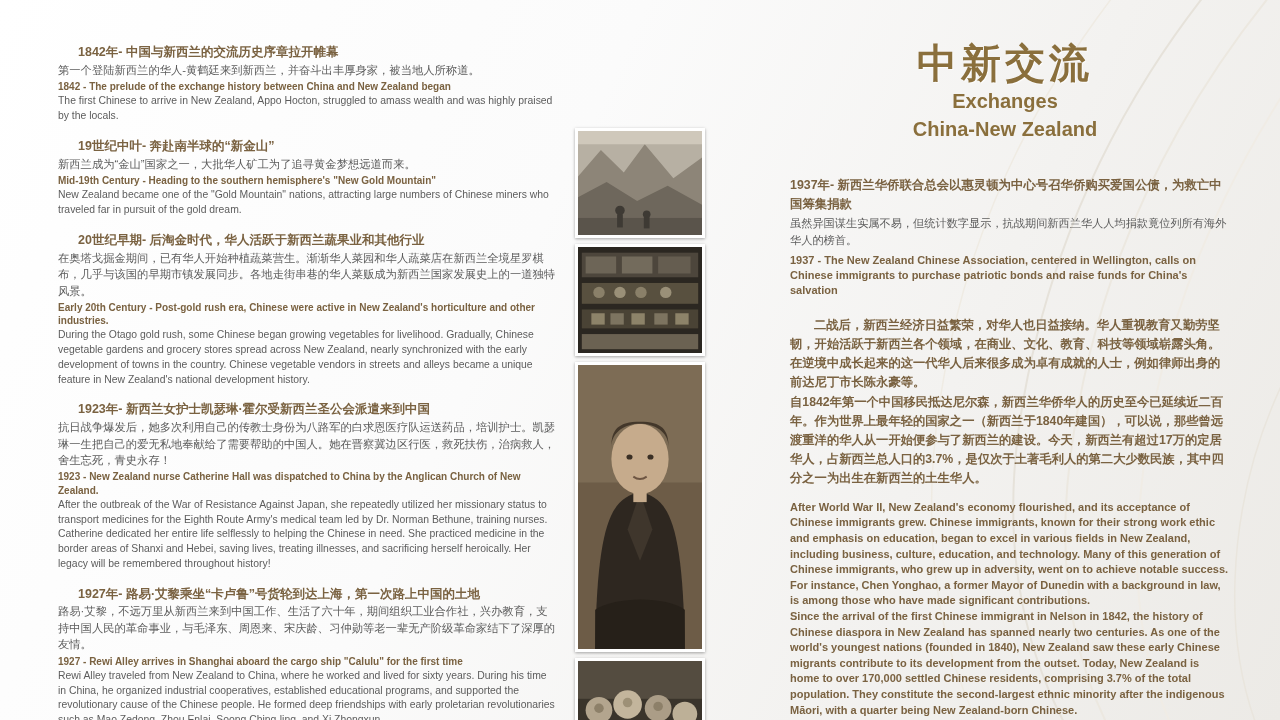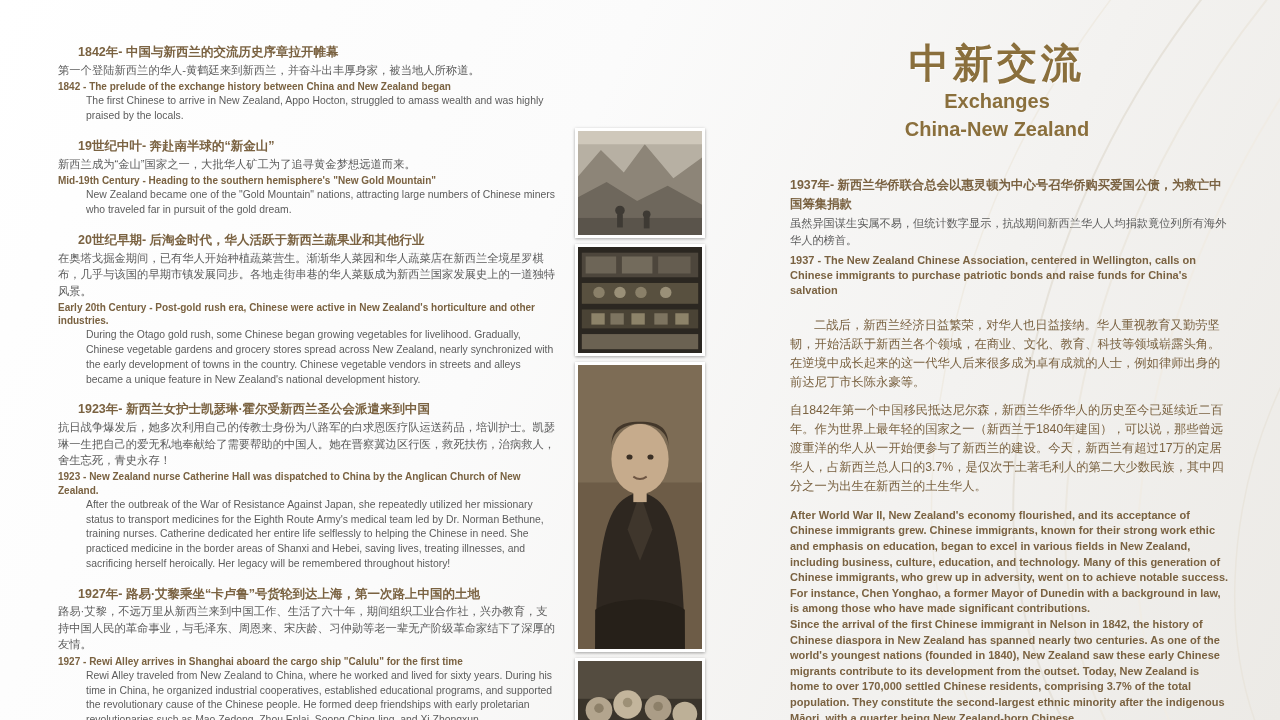--- a/index.html
+++ b/index.html
@@ -58,21 +58,20 @@
     font-size: 10px;
     font-weight: bold;
     color: #7a6241;
     line-height: 1.32;
     margin-bottom: 1px;
   }
   .sub-en {
     font-size: 10.4px;
     color: #5c5c5c;
     line-height: 1.42;
-    margin-left: 28px;
   }
 
   
   .photos {
     position: absolute;
     left: 575px;
     top: 128px;
     width: 130px;
   }
   .photo {
@@ -87,21 +86,21 @@
   }
   .photo svg { display: block; width: 100%; height: 100%; }
   .p1 { height: 110px; }
   .p2 { height: 112px; }
   .p3 { height: 290px; }
   .p4 { height: 110px; }
 
   
   .title-block {
     position: absolute;
-    right: 48px;
+    right: 40px;
     top: 40px;
     width: 470px;
     text-align: center;
   }
   .title-cn {
     font-size: 40px;
     font-weight: bold;
     color: #8a6f3c;
     letter-spacing: 4px;
     line-height: 1.15;
@@ -142,24 +141,23 @@
     margin-bottom: 2px;
   }
   .r-sub-en {
     font-size: 10.5px;
     color: #5c5c5c;
     line-height: 1.42;
   }
   .r-block2 { margin-top: 18px; }
   .r-body-cn {
     font-size: 12.3px;
-    font-weight: normal;
+    font-weight: bold;
     color: #7a6241;
     line-height: 1.55;
-    margin-top: 8px;
   }
   .r-body-cn.indent { text-indent: 24px; }
   .r-body-en {
     font-size: 11px;
     font-weight: bold;
     color: #7a6241;
     line-height: 1.42;
     margin-top: 12px;
   }
 </style>

